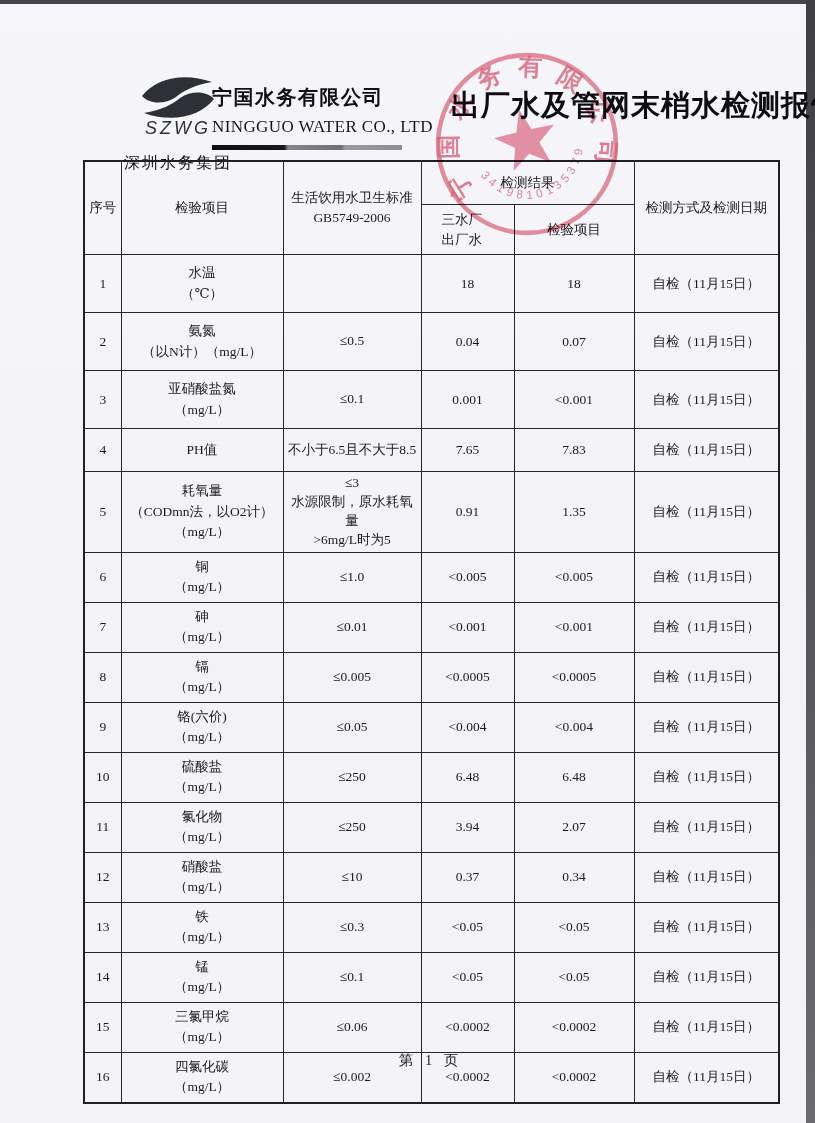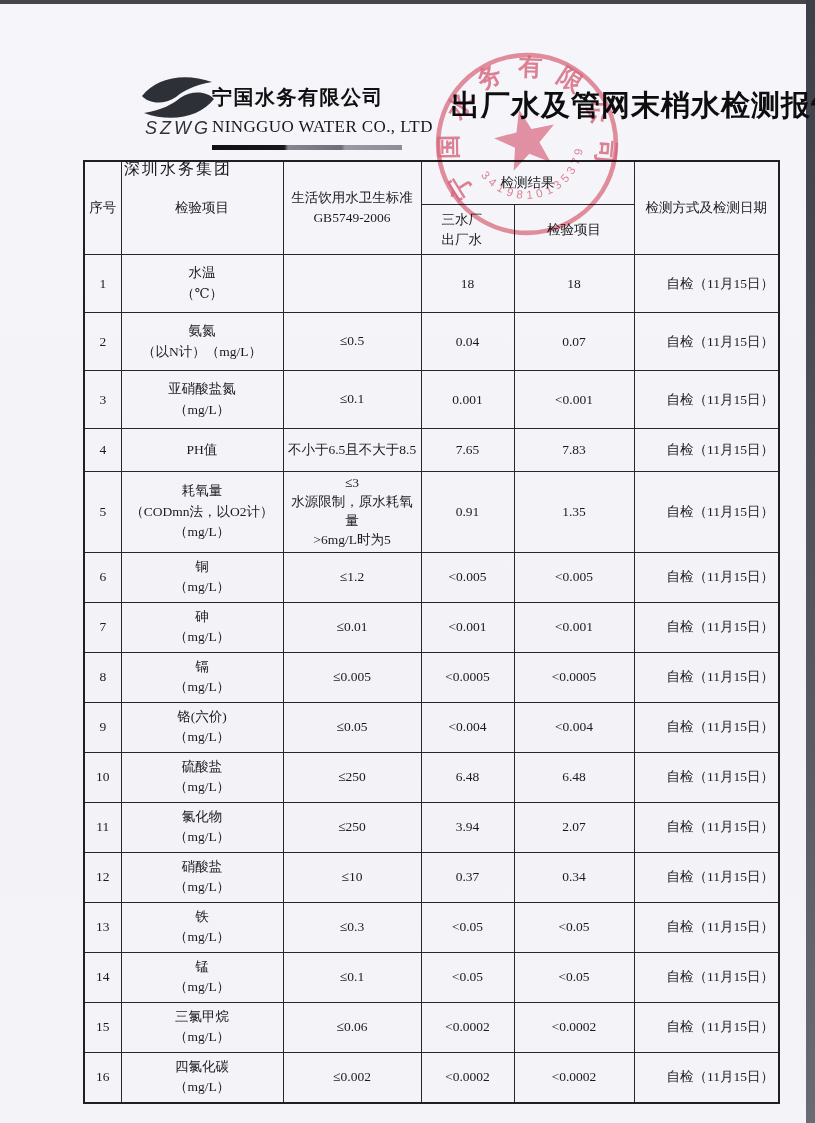--- a/index.html
+++ b/index.html
@@ -9,42 +9,42 @@
     font-family:"Liberation Serif","DejaVu Serif",serif;color:#1c1c20;
   }
   .edge-top{position:absolute;left:0;top:0;width:100%;height:4px;background:#45454c;}
   .edge-right{position:absolute;right:0;top:0;width:9px;height:100%;
     background:linear-gradient(180deg,#3e3e46 0%,#55555d 55%,#6a6a72 100%);}
   
   .logo-block{position:absolute;left:98px;top:74px;width:160px;text-align:center;}
   .logo-swoosh{display:block;margin:0 auto;}
   .logo-wordmark{display:block;font-family:"Liberation Sans",sans-serif;font-weight:normal;
     font-style:italic;font-size:18px;letter-spacing:3px;color:#2e3037;margin-top:-2px;}
-  .group-name{display:block;font-size:16px;letter-spacing:2px;color:#16161a;margin-top:20px;white-space:nowrap;}
+  .group-name{display:block;font-size:16px;letter-spacing:2px;color:#16161a;margin-top:14px;white-space:nowrap;}
   .company-block{position:absolute;left:212px;top:84px;width:200px;}
   .company-cn{font-size:20px;font-weight:bold;letter-spacing:1.5px;color:#111;white-space:nowrap;}
   .company-en{font-size:17px;font-weight:normal;letter-spacing:.4px;color:#16161a;margin-top:6px;white-space:nowrap;}
   .company-divider{margin-top:8px;width:190px;height:5px;
     background:linear-gradient(90deg,#101014 0%,#17171c 38%,#86868e 40%,#6e6e76 68%,#9a9aa2 70%,#8d8d95 100%);}
   .report-title{position:absolute;left:451px;top:86px;width:350px;font-size:29px;font-weight:bold;
     letter-spacing:1px;color:#0d0d10;white-space:nowrap;}
   
   .seal{position:absolute;left:426px;top:43px;width:202px;height:202px;
     transform:rotate(-13deg);mix-blend-mode:multiply;opacity:.88;pointer-events:none;z-index:5;}
   
   .table-wrap{position:absolute;left:83px;top:160px;}
   table{border-collapse:collapse;table-layout:fixed;width:695px;border:2.5px solid #1f1f24;}
   th,td{border:1.6px solid #26262b;padding:2px 4px;font-size:13.5px;font-weight:normal;
     text-align:center;vertical-align:middle;white-space:pre-line;line-height:1.45;color:#1b1b1f;}
   thead th{font-size:13.5px;}
   thead tr.h1 th{height:38px;}
   thead tr.h2 th{height:45px;}
   td.c-item{line-height:1.5;margin-top:25px;}
   td.c-standard{line-height:1.4;}
-  td.c-method{text-align:right;padding-left:4px;white-space:nowrap;}
+  td.c-method{text-align:center;padding-left:4px;white-space:nowrap;}
   th.sub1{text-align:left;padding-left:20px;}
   tbody tr.rh-a td{height:53px;}
   tbody tr.rh-b td{height:38px;}
   tbody tr.rh-c td{height:70px;}
   tbody tr.rh-d td{height:45px;}
   
   .page-footer{position:absolute;left:83px;top:1051px;width:695px;text-align:center;
     font-size:14.5px;letter-spacing:4px;color:#222;}
 </style>
 </head>
@@ -156,21 +156,21 @@
 水源限制，原水耗氧量
 &gt;6mg/L时为5</td>
             <td class="c-r1">0.91</td>
             <td class="c-r2">1.35</td>
             <td class="c-method">自检（11月15日）</td>
           </tr>
           <tr class="rh-d">
             <td class="c-no">6</td>
             <td class="c-item">铜
 （mg/L）</td>
-            <td class="c-standard">≤1.2</td>
+            <td class="c-standard">≤1.0</td>
             <td class="c-r1">&lt;0.005</td>
             <td class="c-r2">&lt;0.005</td>
             <td class="c-method">自检（11月15日）</td>
           </tr>
           <tr class="rh-d">
             <td class="c-no">7</td>
             <td class="c-item">砷
 （mg/L）</td>
             <td class="c-standard">≤0.01</td>
             <td class="c-r1">&lt;0.001</td>
@@ -255,13 +255,14 @@
 （mg/L）</td>
             <td class="c-standard">≤0.002</td>
             <td class="c-r1">&lt;0.0002</td>
             <td class="c-r2">&lt;0.0002</td>
             <td class="c-method">自检（11月15日）</td>
           </tr>
         </tbody>
     </table>
   </div>
 
+  <div class="page-footer">第 1 页</div>
 </div>
 
 </body></html>

